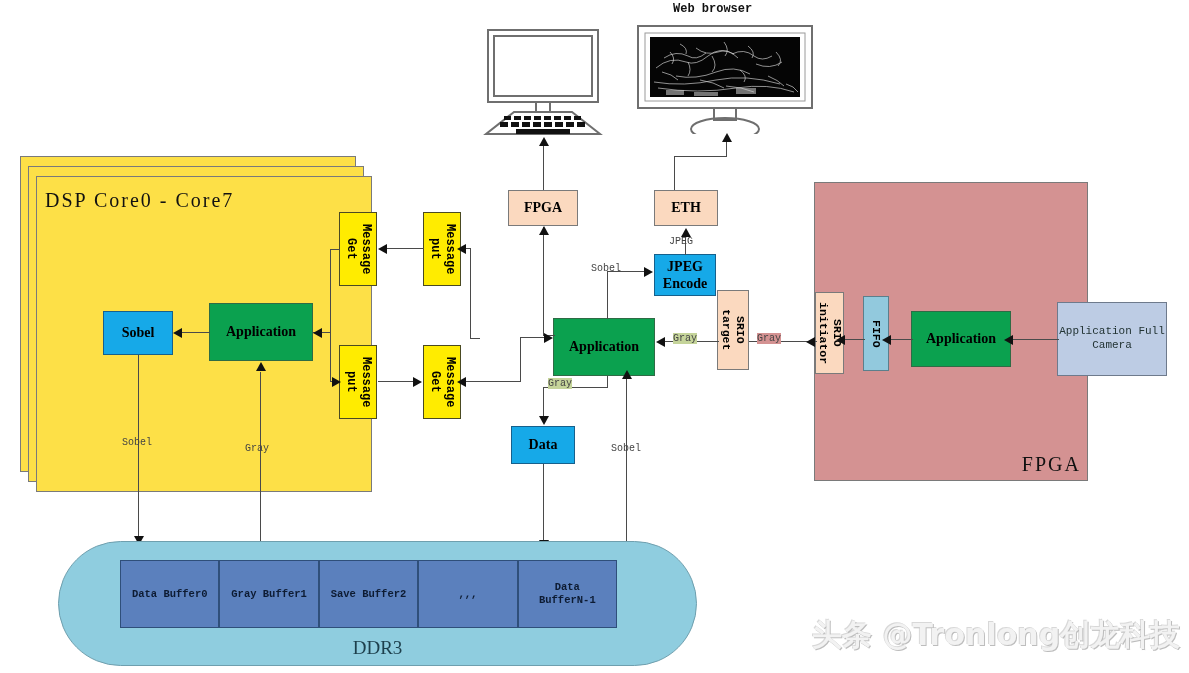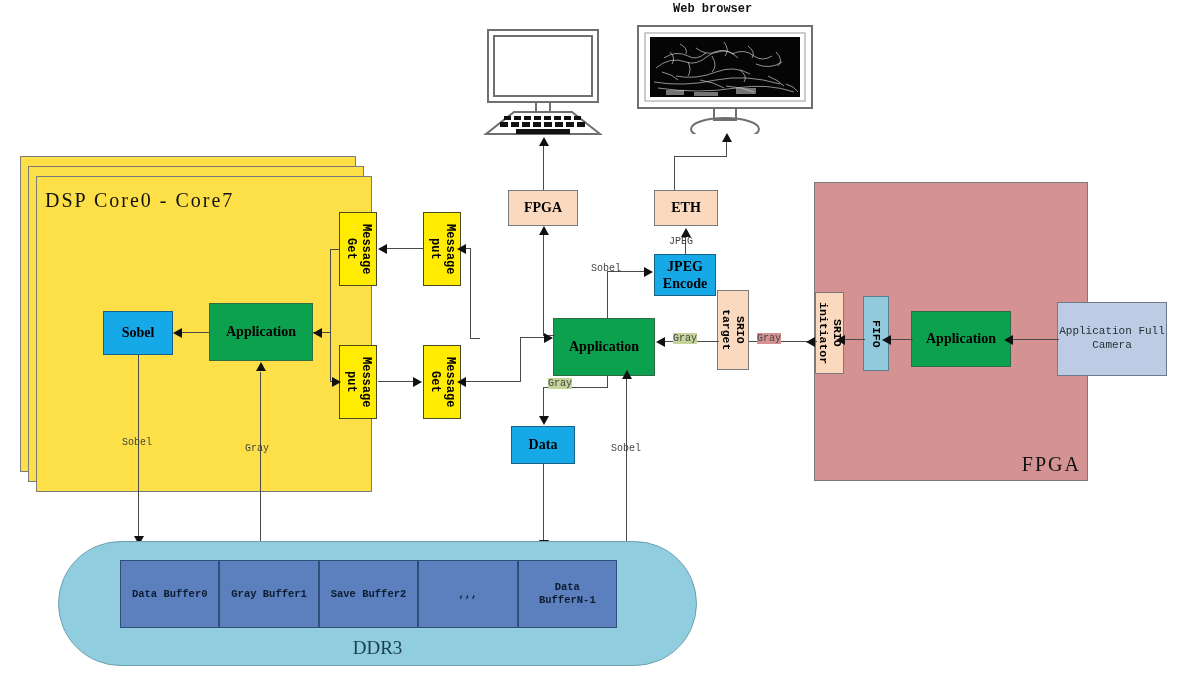--- a/index.html
+++ b/index.html
@@ -279,13 +279,14 @@
   </div>
   <div class="abs" style="left:120px;top:560px;width:497px;height:68px;display:flex;">
     <div class="buf" style="flex:1;white-space:pre-line;">Data Buffer0</div>
     <div class="buf" style="flex:1;white-space:pre-line;">Gray Buffer1</div>
     <div class="buf" style="flex:1;white-space:pre-line;">Save Buffer2</div>
     <div class="buf" style="flex:1;white-space:pre-line;">,,,</div>
     <div class="buf" style="flex:1;white-space:pre-line;">Data
 BufferN-1</div>
   </div>
 
+  <div class="wm" style="left:812px;top:615px;">头条 @Tronlong创龙科技</div>
 </div>
 
 </body></html>

